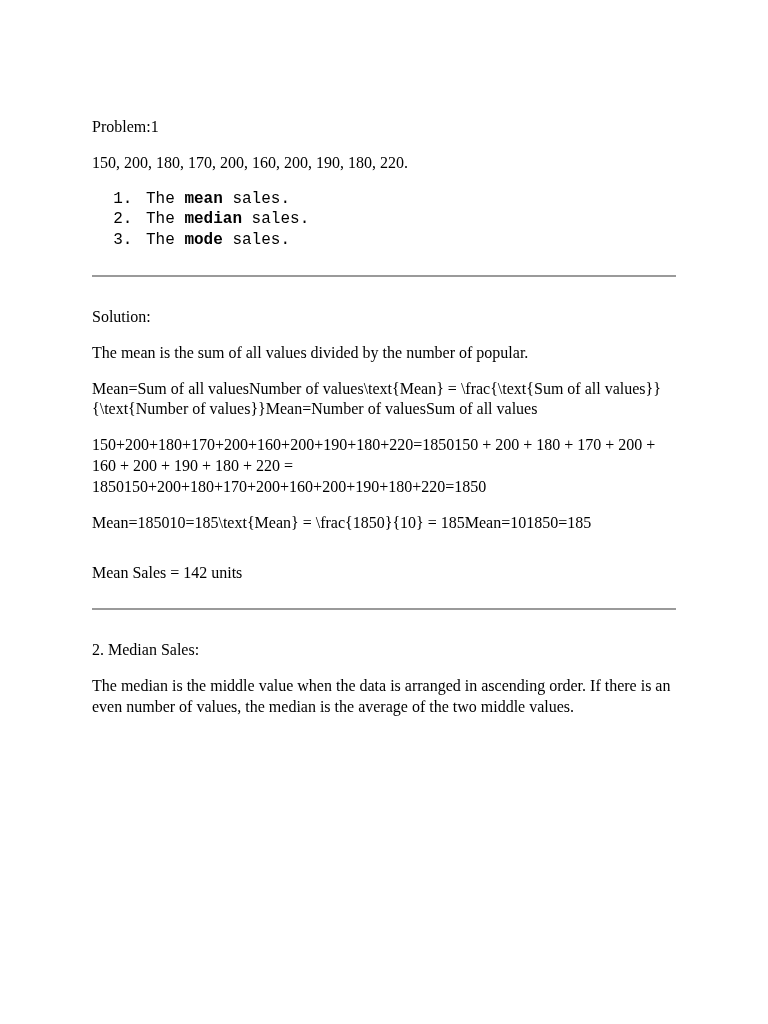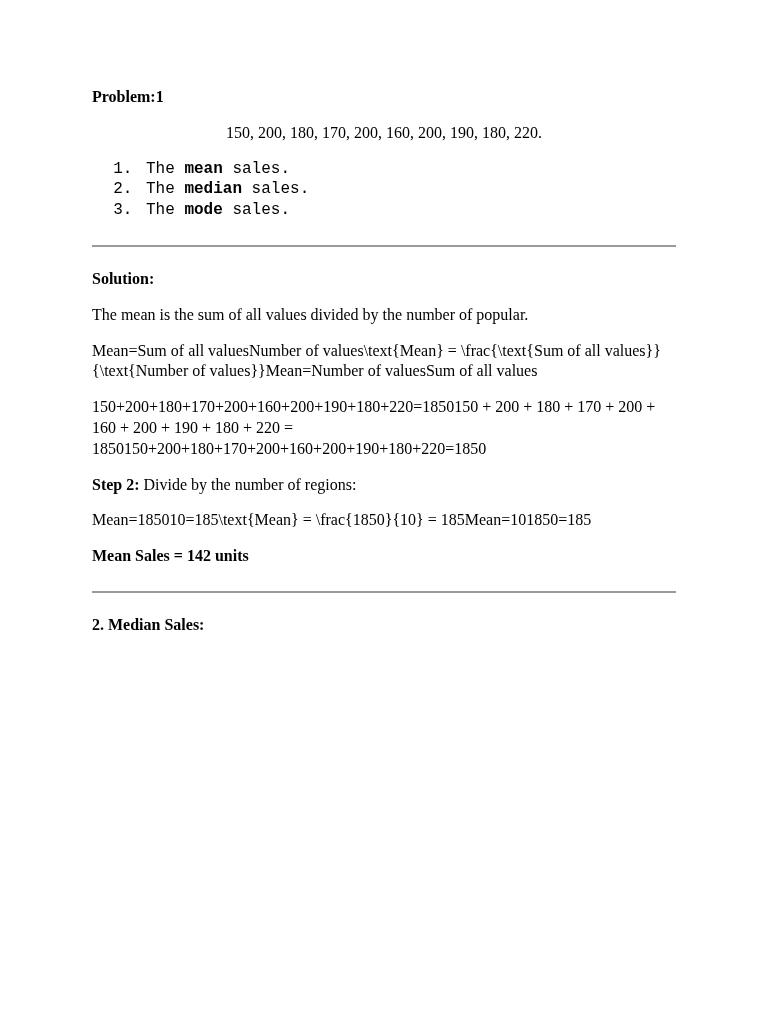--- a/index.html
+++ b/index.html
@@ -18,23 +18,23 @@
   }
   .page {
     box-sizing: border-box;
     width: 768px;
     height: 1024px;
     padding: 87px 92px 40px 92px;
   }
   p {
     margin: 0 0 15px 0;
   }
-  .bold { font-weight: bold; }
+  .bold { font-weight: normal; margin-top: 30px; }
   b { font-weight: bold; }
-  .block { display: block; text-align: center; }
+  .block { display: block; }
   ol.task-list {
     margin: 0 0 15px 0;
     padding: 0 0 0 50px;
     font-family: Liberation Mono, monospace;
   }
   ol.task-list li {
     margin: 0;
     padding-left: 4px;
   }
   hr.section-divider {
@@ -66,25 +66,25 @@
   <p class="bold">Solution:</p>
 
 
   <p>The mean is the sum of all values divided by the number of popular.</p>
 
   <p>Mean=Sum of all valuesNumber of values\text{Mean} = \frac{\text{Sum of all values}}{\text{Number of values}}Mean=Number of valuesSum of all values</p>
 
 
   <p>150+200+180+170+200+160+200+190+180+220=1850150 + 200 + 180 + 170 + 200 + 160 + 200 + 190 + 180 + 220 = 1850150+200+180+170+200+160+200+190+180+220=1850</p>
 
-  <p><b>Step 2:</b><span> Divide by the number of regions:</span></p>
 
   <p>Mean=185010=185\text{Mean} = \frac{1850}{10} = 185Mean=101850=185</p>
 
   <p class="bold">Mean Sales = 142 units</p>
 
   <hr class="section-divider">
 
   <p class="bold">2. Median Sales:</p>
 
+  <p>The median is the middle value when the data is arranged in ascending order. If there is an even number of values, the median is the average of the two middle values.</p>
 
 
 </div>
 
 </body></html>

